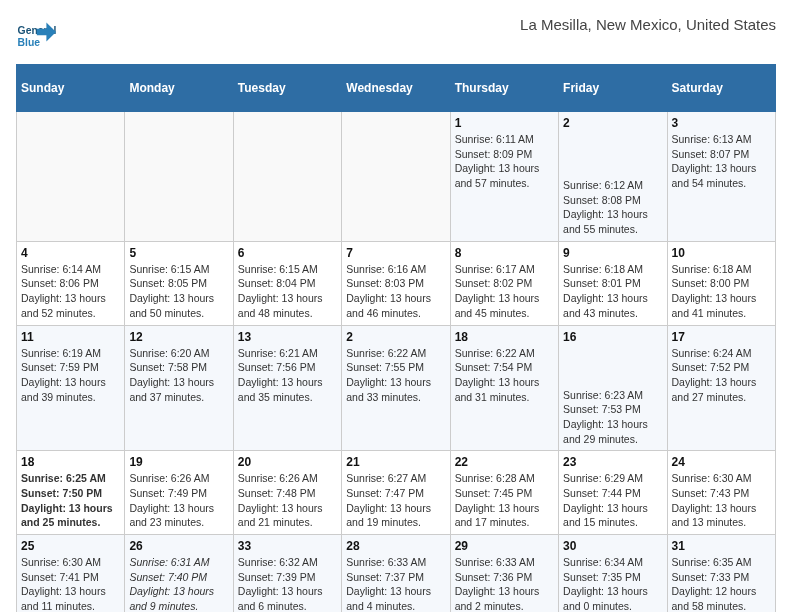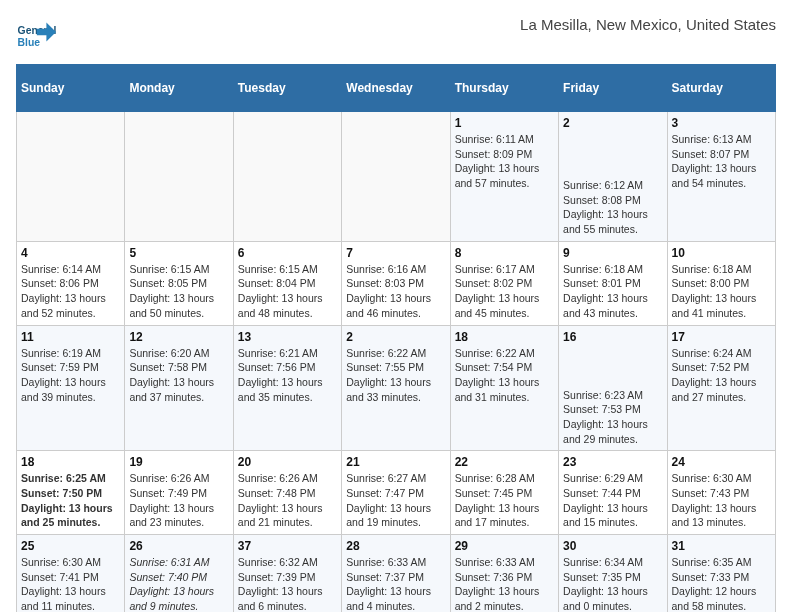--- a/index.html
+++ b/index.html
@@ -301,21 +301,21 @@
 and 11 minutes.</div>
         </td>
         <td>
           <div class="day-num">26</div>
           <div class="day-info" style="white-space: pre-line; font-style: italic;">Sunrise: 6:31 AM
 Sunset: 7:40 PM
 Daylight: 13 hours
 and 9 minutes.</div>
         </td>
         <td>
-          <div class="day-num">37</div>
+          <div class="day-num">33</div>
           <div class="day-info" style="white-space: pre-line;">Sunrise: 6:32 AM
 Sunset: 7:39 PM
 Daylight: 13 hours
 and 6 minutes.</div>
         </td>
         <td>
           <div class="day-num">28</div>
           <div class="day-info" style="white-space: pre-line;">Sunrise: 6:33 AM
 Sunset: 7:37 PM
 Daylight: 13 hours

